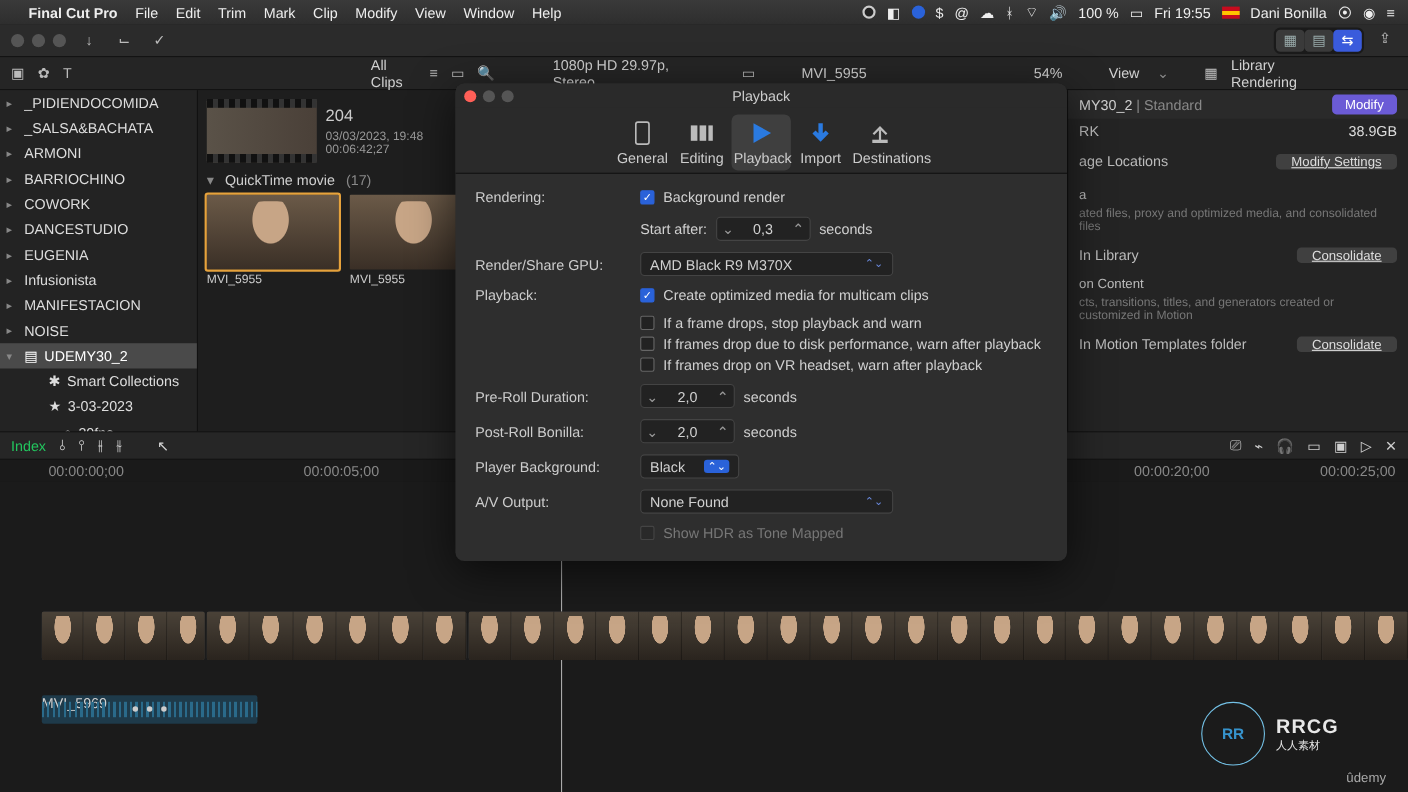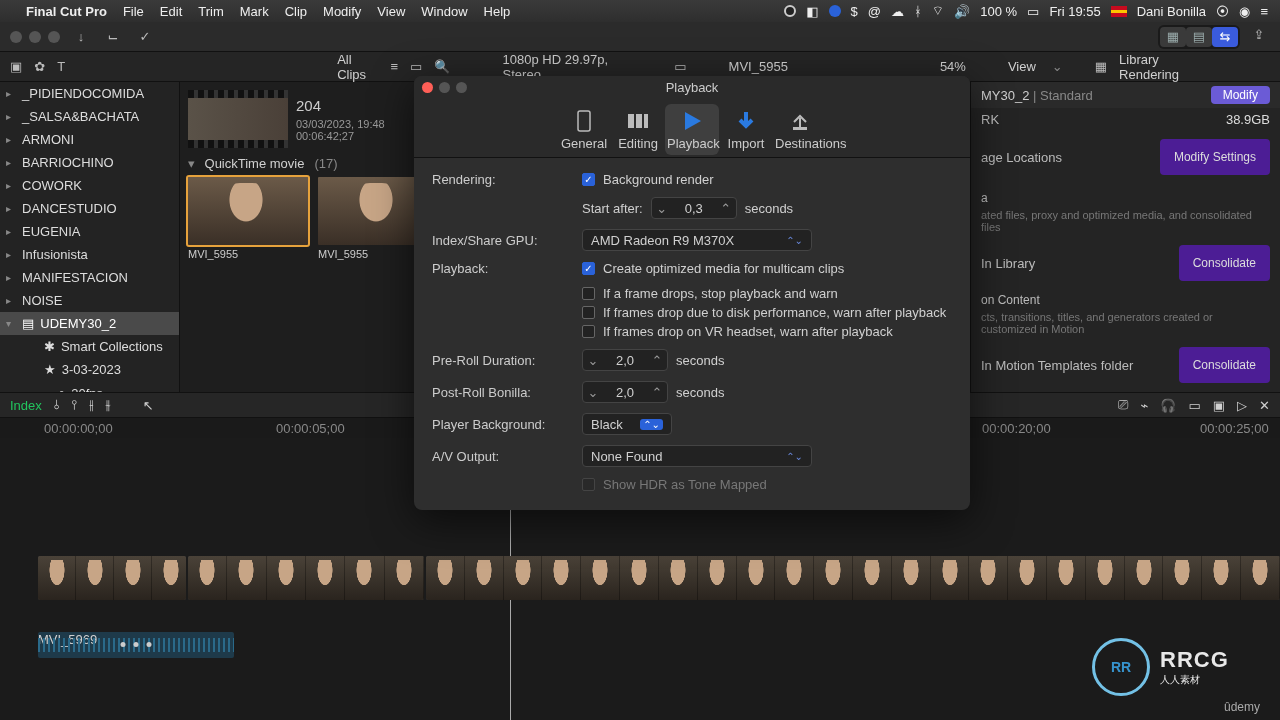--- a/index.html
+++ b/index.html
@@ -65,21 +65,21 @@
 .face{position:absolute; left:28px; top:6px; width:60px; height:56px; background:radial-gradient(ellipse at 50% 30%,#c7a586 0 38%,transparent 40%); border-radius:40% 40% 30% 30%;}
 .browserfoot{position:absolute; bottom:4px; left:0; right:0; text-align:center; font-size:11px; color:#aaa;}
 
 
 .inspector { width: 310px; background:#242424; border-left:1px solid #111; padding:0; font-size:12px;}
 .insprow{display:flex; align-items:center; padding:4px 10px; gap:8px;}
 .insprow.title{background:#2a2a2a; justify-content:space-between;}
 .insprow .lbl{color:#bbb;}
 .insprow .val{margin-left:auto; color:#ddd;}
 .modbtn{background:#6b5bd6; color:#fff; padding:2px 12px; border-radius:4px; font-size:12px;}
-.consbtn{background:#4c1d95; color:#ddd; padding:11px 14px; border-radius:4px; font-size:12px;}
+.consbtn{background:#404040; color:#ddd; padding:0 14px; border-radius:4px; font-size:12px;text-decoration:underline;}
 .secthdr{color:#bbb; padding:8px 10px 4px; font-size:12px;}
 .sectsub{color:#777; padding:0 10px 8px; font-size:11px;}
 
 
 .tl-toolbar{height:26px; background:#262626; border-top:1px solid #111; border-bottom:1px solid #111; display:flex; align-items:center; padding:0 10px; gap:12px;}
 .tl-toolbar .idx{color:#22c55e;}
 .tl-toolbar .sp{flex:1;}
 
 
 .ruler{height:20px; background:#1a1a1a; display:flex; align-items:center; color:#888; font-size:10px; position:relative;}
@@ -114,23 +114,23 @@
 .chk.checked::after{content:"✓"; color:#fff; font-size:10px;}
 .stepper{display:flex; align-items:center; background:#222; border:1px solid #444; border-radius:4px; height:22px;}
 .stepper .arr{width:20px; text-align:center; color:#999;}
 .stepper .stval{width:44px; text-align:center;}
 .selbox{background:#222; border:1px solid #444; border-radius:4px; height:22px; padding:0 8px; display:flex; align-items:center; min-width:230px; justify-content:space-between;}
 .selbox.small{min-width:90px;}
 .selbox .chev{color:#6a8adf; font-size:10px;}
 
 
 .wm1{position:absolute; right:18px; bottom:18px; width:170px; height:70px; display:flex; align-items:center; gap:10px; opacity:.9; z-index:60;}
-.wm1 .logo{width:58px;height:58px;border:3px solid #7dd3fc;border-radius:50%;display:flex;align-items:center;justify-content:center;color:#3aa0e0;font-weight:700;font-size:14px;}
+.wm1 .logo{width:58px;height:58px;border:1px solid #7dd3fc;border-radius:50%;display:flex;align-items:center;justify-content:center;color:#3aa0e0;font-weight:700;font-size:14px;}
 .wm1 .txt{color:#fff;}
-.wm1 .txt .big{font-size:22px;font-weight:700;letter-spacing:1px;}
+.wm1 .txt .big{font-size:18px;font-weight:700;letter-spacing:1px;}
 .wm1 .txt .sm{font-size:10px;}
 .wm2{position:absolute; right:20px; bottom:6px; color:#aaa; font-size:12px; z-index:60;}
 svg{display:block;}
 </style>
 </head>
 <body>
 
 <div class="menubar">
   <span class="apple"></span>
   <span class="app">Final Cut Pro</span>
@@ -336,21 +336,21 @@
   <span>🎧</span>
   <span>▭</span>
   <span>▣</span>
   <span>▷</span>
   <span>✕</span>
 </div>
 
 <div class="ruler">
   <span class="tick" style="left:44px">00:00:00;00</span>
   <span class="tick" style="left:276px">00:00:05;00</span>
-  <span class="tick" style="left:982px">00:00:20;00</span>
+  <span class="tick" style="left:1031px">00:00:20;00</span>
   <span class="tick" style="left:1200px">00:00:25;00</span>
 </div>
 
 <div class="timeline">
   <div class="playhead" style="left:510px"></div>
 
   <div class="clip" style="left:38px; top:118px; width:148px;">
 
     <div class="fr">
         <div class="fface"></div>
@@ -520,24 +520,24 @@
         <span>Start after:</span>
         <div class="stepper">
             <span class="arr">⌄</span>
             <span class="stval">0,3</span>
             <span class="arr">⌃</span>
           </div>
         <span>seconds</span>
       </div>
     </div>
     <div class="prow" style="margin-top:6px">
-      <div class="plabel">Index/Share GPU:</div>
+      <div class="plabel">Render/Share GPU:</div>
       <div class="pctrl">
           <div class="selbox">
-            <span>AMD Radeon R9 M370X</span>
+            <span>AMD Black R9 M370X</span>
             <span class="chev">⌃⌄</span>
           </div>
         </div>
     </div>
     <div class="prow" style="margin-top:6px">
       <div class="plabel">Playback:</div>
       <div class="pctrl">
           <span class="chk checked"></span>
           <span>Create optimized media for multicam clips</span>
         </div>

